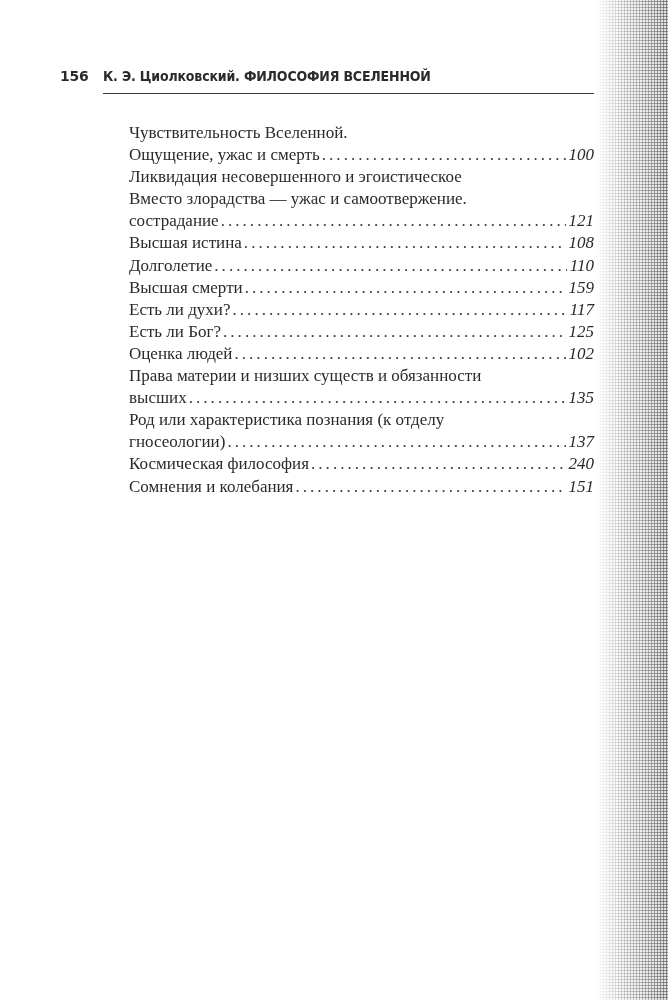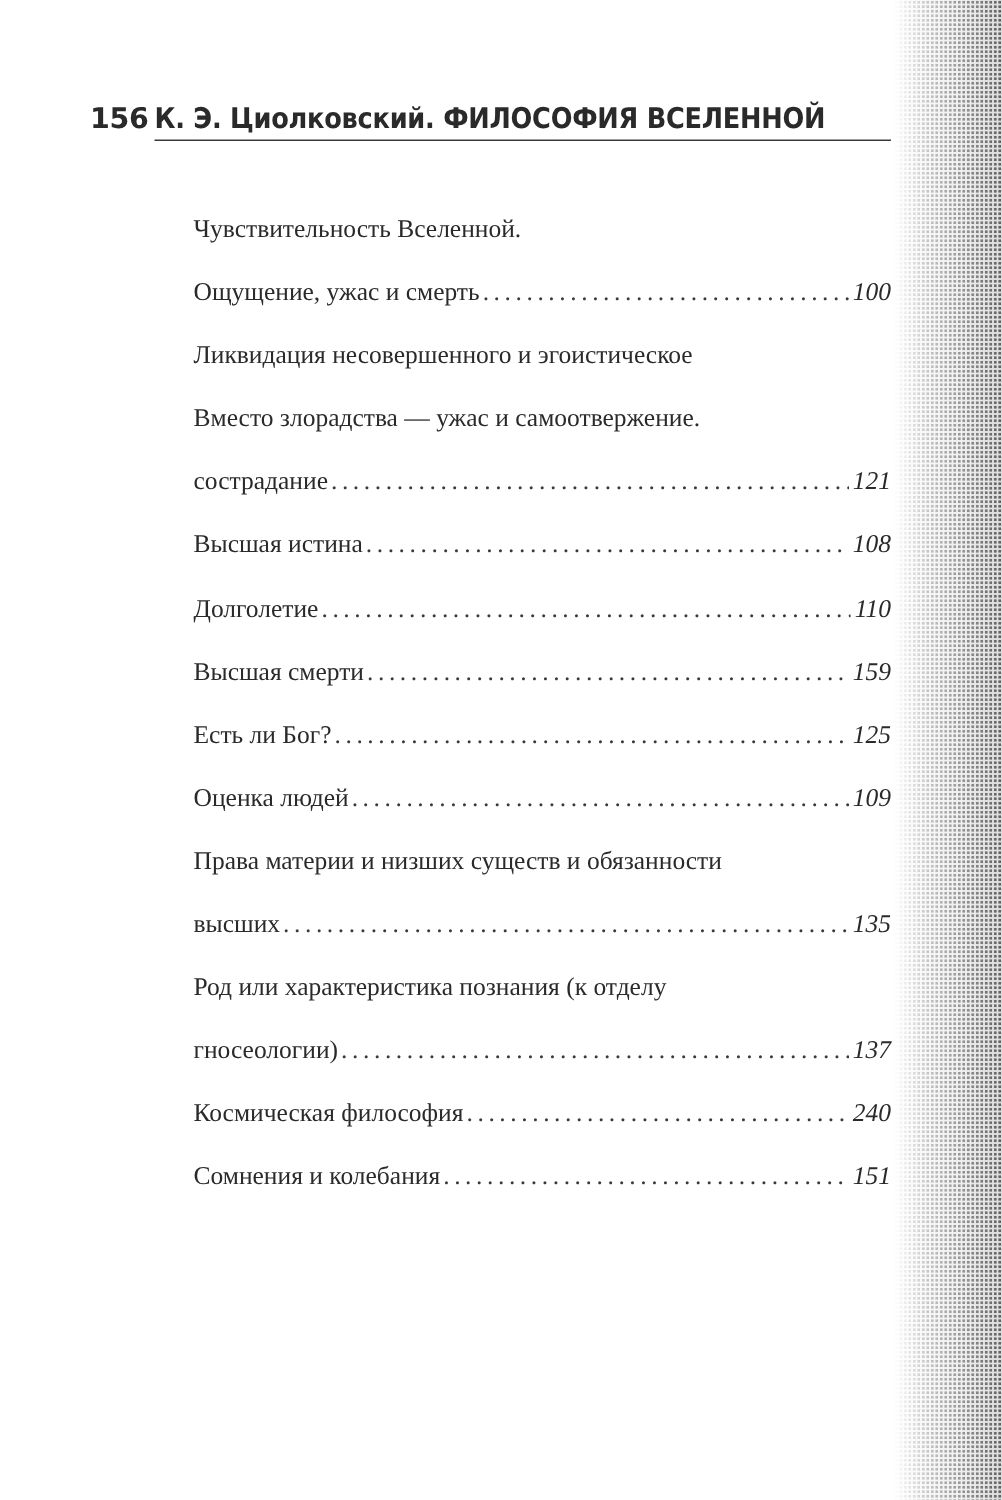--- a/index.html
+++ b/index.html
@@ -14,33 +14,33 @@
     -webkit-mask-image: linear-gradient(to right, transparent 0%, rgba(0,0,0,0.35) 35%, rgba(0,0,0,0.9) 100%);
     mask-image: linear-gradient(to right, transparent 0%, rgba(0,0,0,0.35) 35%, rgba(0,0,0,0.9) 100%);
   }
   .edge-tint {
     position: absolute; top: 0; right: 0; width: 72px; height: 1000px;
     background: linear-gradient(to right, rgba(255,255,255,0) 0%, rgba(200,200,200,0.25) 60%, rgba(170,170,170,0.4) 100%);
   }
   .running-head {
     position: absolute; top: 68px; left: 60px; width: 534px; height: 30px;
     font-family: "DejaVu Sans", sans-serif; font-weight: bold;
-    font-size: 19px; color: #2a2a2a; letter-spacing: -0.2px;
+    font-size: 14px; color: #2a2a2a; letter-spacing: -0.2px;
   }
   .running-head .folio { position: absolute; left: 0; top: 0; }
   .running-head .title { position: absolute; left: 43px; top: 0; white-space: nowrap; transform: scaleX(0.9); transform-origin: left; }
   .running-head .rule {
     position: absolute; left: 43px; right: 0; top: 25px; height: 1px; background: #3a3a3a;
   }
   .toc {
     position: absolute; top: 122px; left: 129px; width: 465px;
     font-family: "Liberation Serif", serif; font-size: 17px; line-height: 22.1px;
   }
   .toc-entry { display: block; }
-  .line { display: flex; align-items: baseline; white-space: nowrap; margin-top: 20px; }
+  .line { display: flex; align-items: baseline; white-space: nowrap; }
   .line .txt { flex: 0 0 auto; }
   .line .dots {
     flex: 1 1 auto; overflow: hidden; margin: 0 3px 0 2px;
     letter-spacing: 3.2px; color: #3a3a3a;
   }
   .line .dots::before {
     content: ". . . . . . . . . . . . . . . . . . . . . . . . . . . . . . . . . . . . . . . . . . . . . . . . . . . . . . . . . . . . . . . . . . . . . . . . . . . . . . . . . . . . . . . . . . . . . .";
     letter-spacing: -0.6px; word-spacing: 0px;
   }
   .line .pg { flex: 0 0 auto; font-style: italic; text-align: right; }
@@ -101,35 +101,42 @@
   </div>
 
   <div class="toc-entry">
     <div class="line">
         <span class="txt">Высшая смерти</span>
         <span class="dots"></span>
         <span class="pg">159</span>
       </div>
   </div>
 
+  <div class="toc-entry">
+    <div class="line">
+        <span class="txt">Есть ли духи?</span>
+        <span class="dots"></span>
+        <span class="pg">117</span>
+      </div>
+  </div>
 
   <div class="toc-entry">
     <div class="line">
         <span class="txt">Есть ли Бог?</span>
         <span class="dots"></span>
         <span class="pg">125</span>
       </div>
   </div>
 
 
   <div class="toc-entry">
     <div class="line">
         <span class="txt">Оценка людей</span>
         <span class="dots"></span>
-        <span class="pg">109</span>
+        <span class="pg">102</span>
       </div>
   </div>
 
   <div class="toc-entry">
     <div class="line">
         <span class="txt">Права материи и низших существ и обязанности</span>
       </div>
     <div class="line">
         <span class="txt">высших</span>
         <span class="dots"></span>

